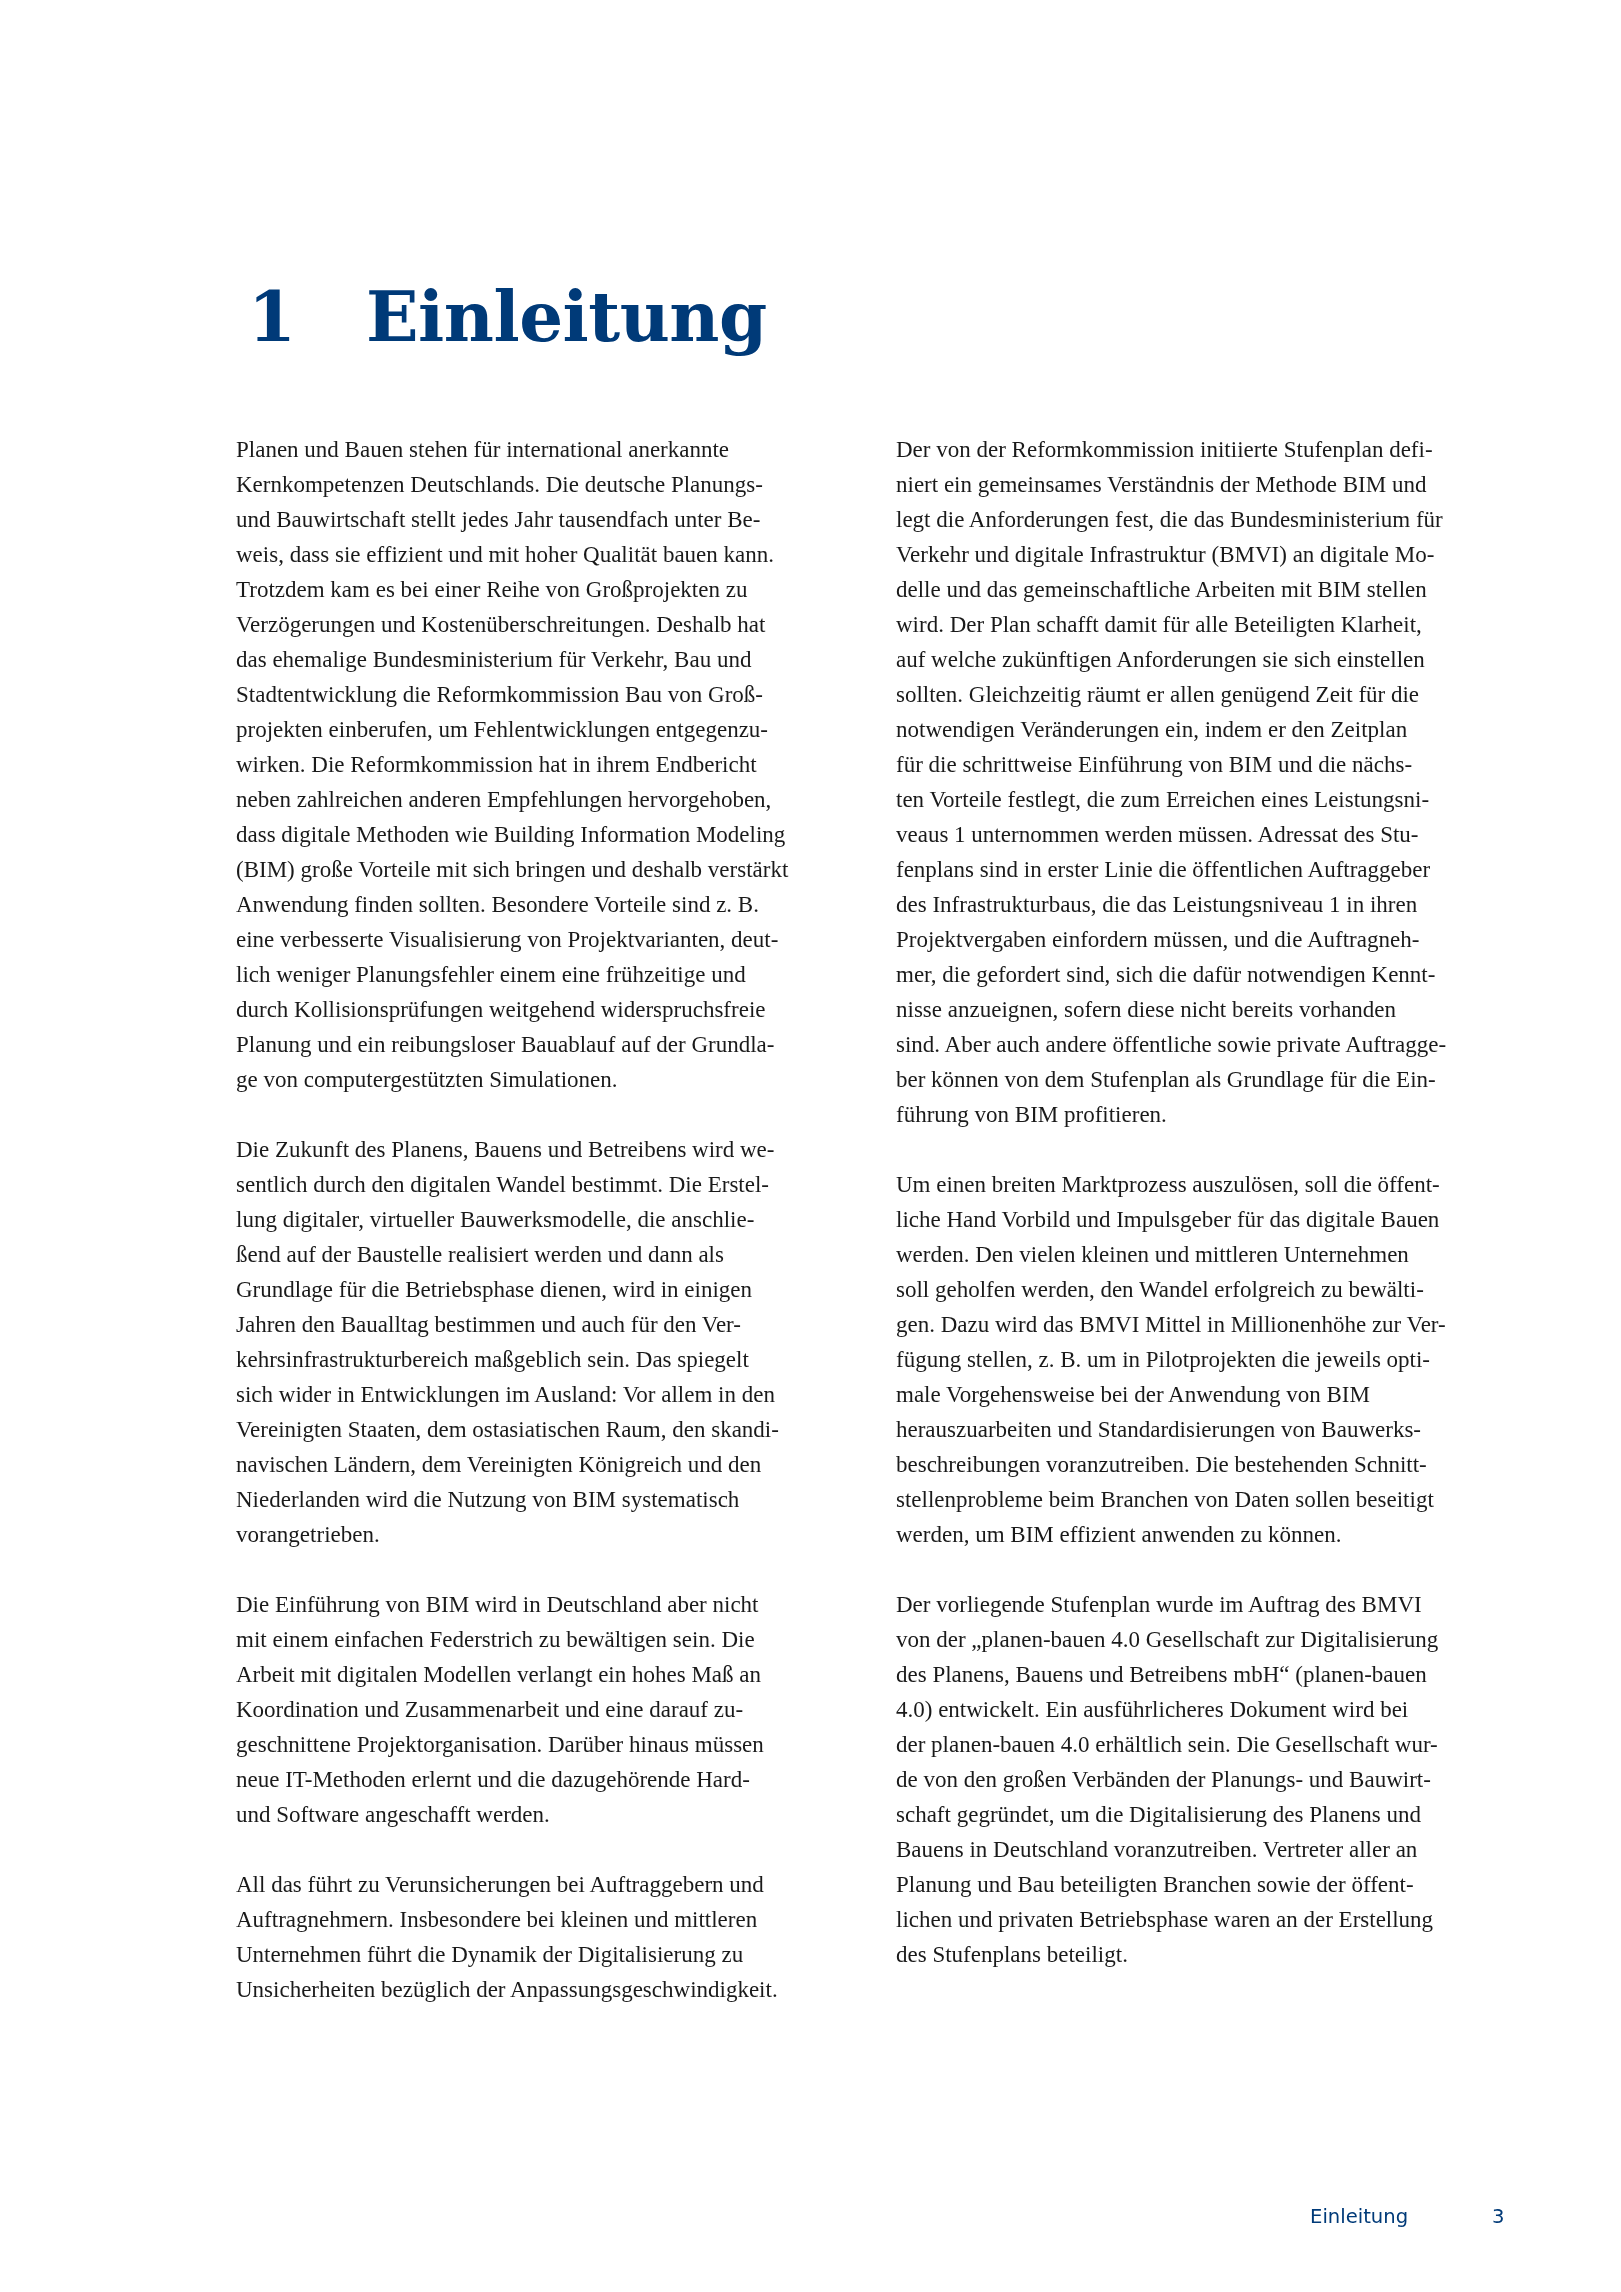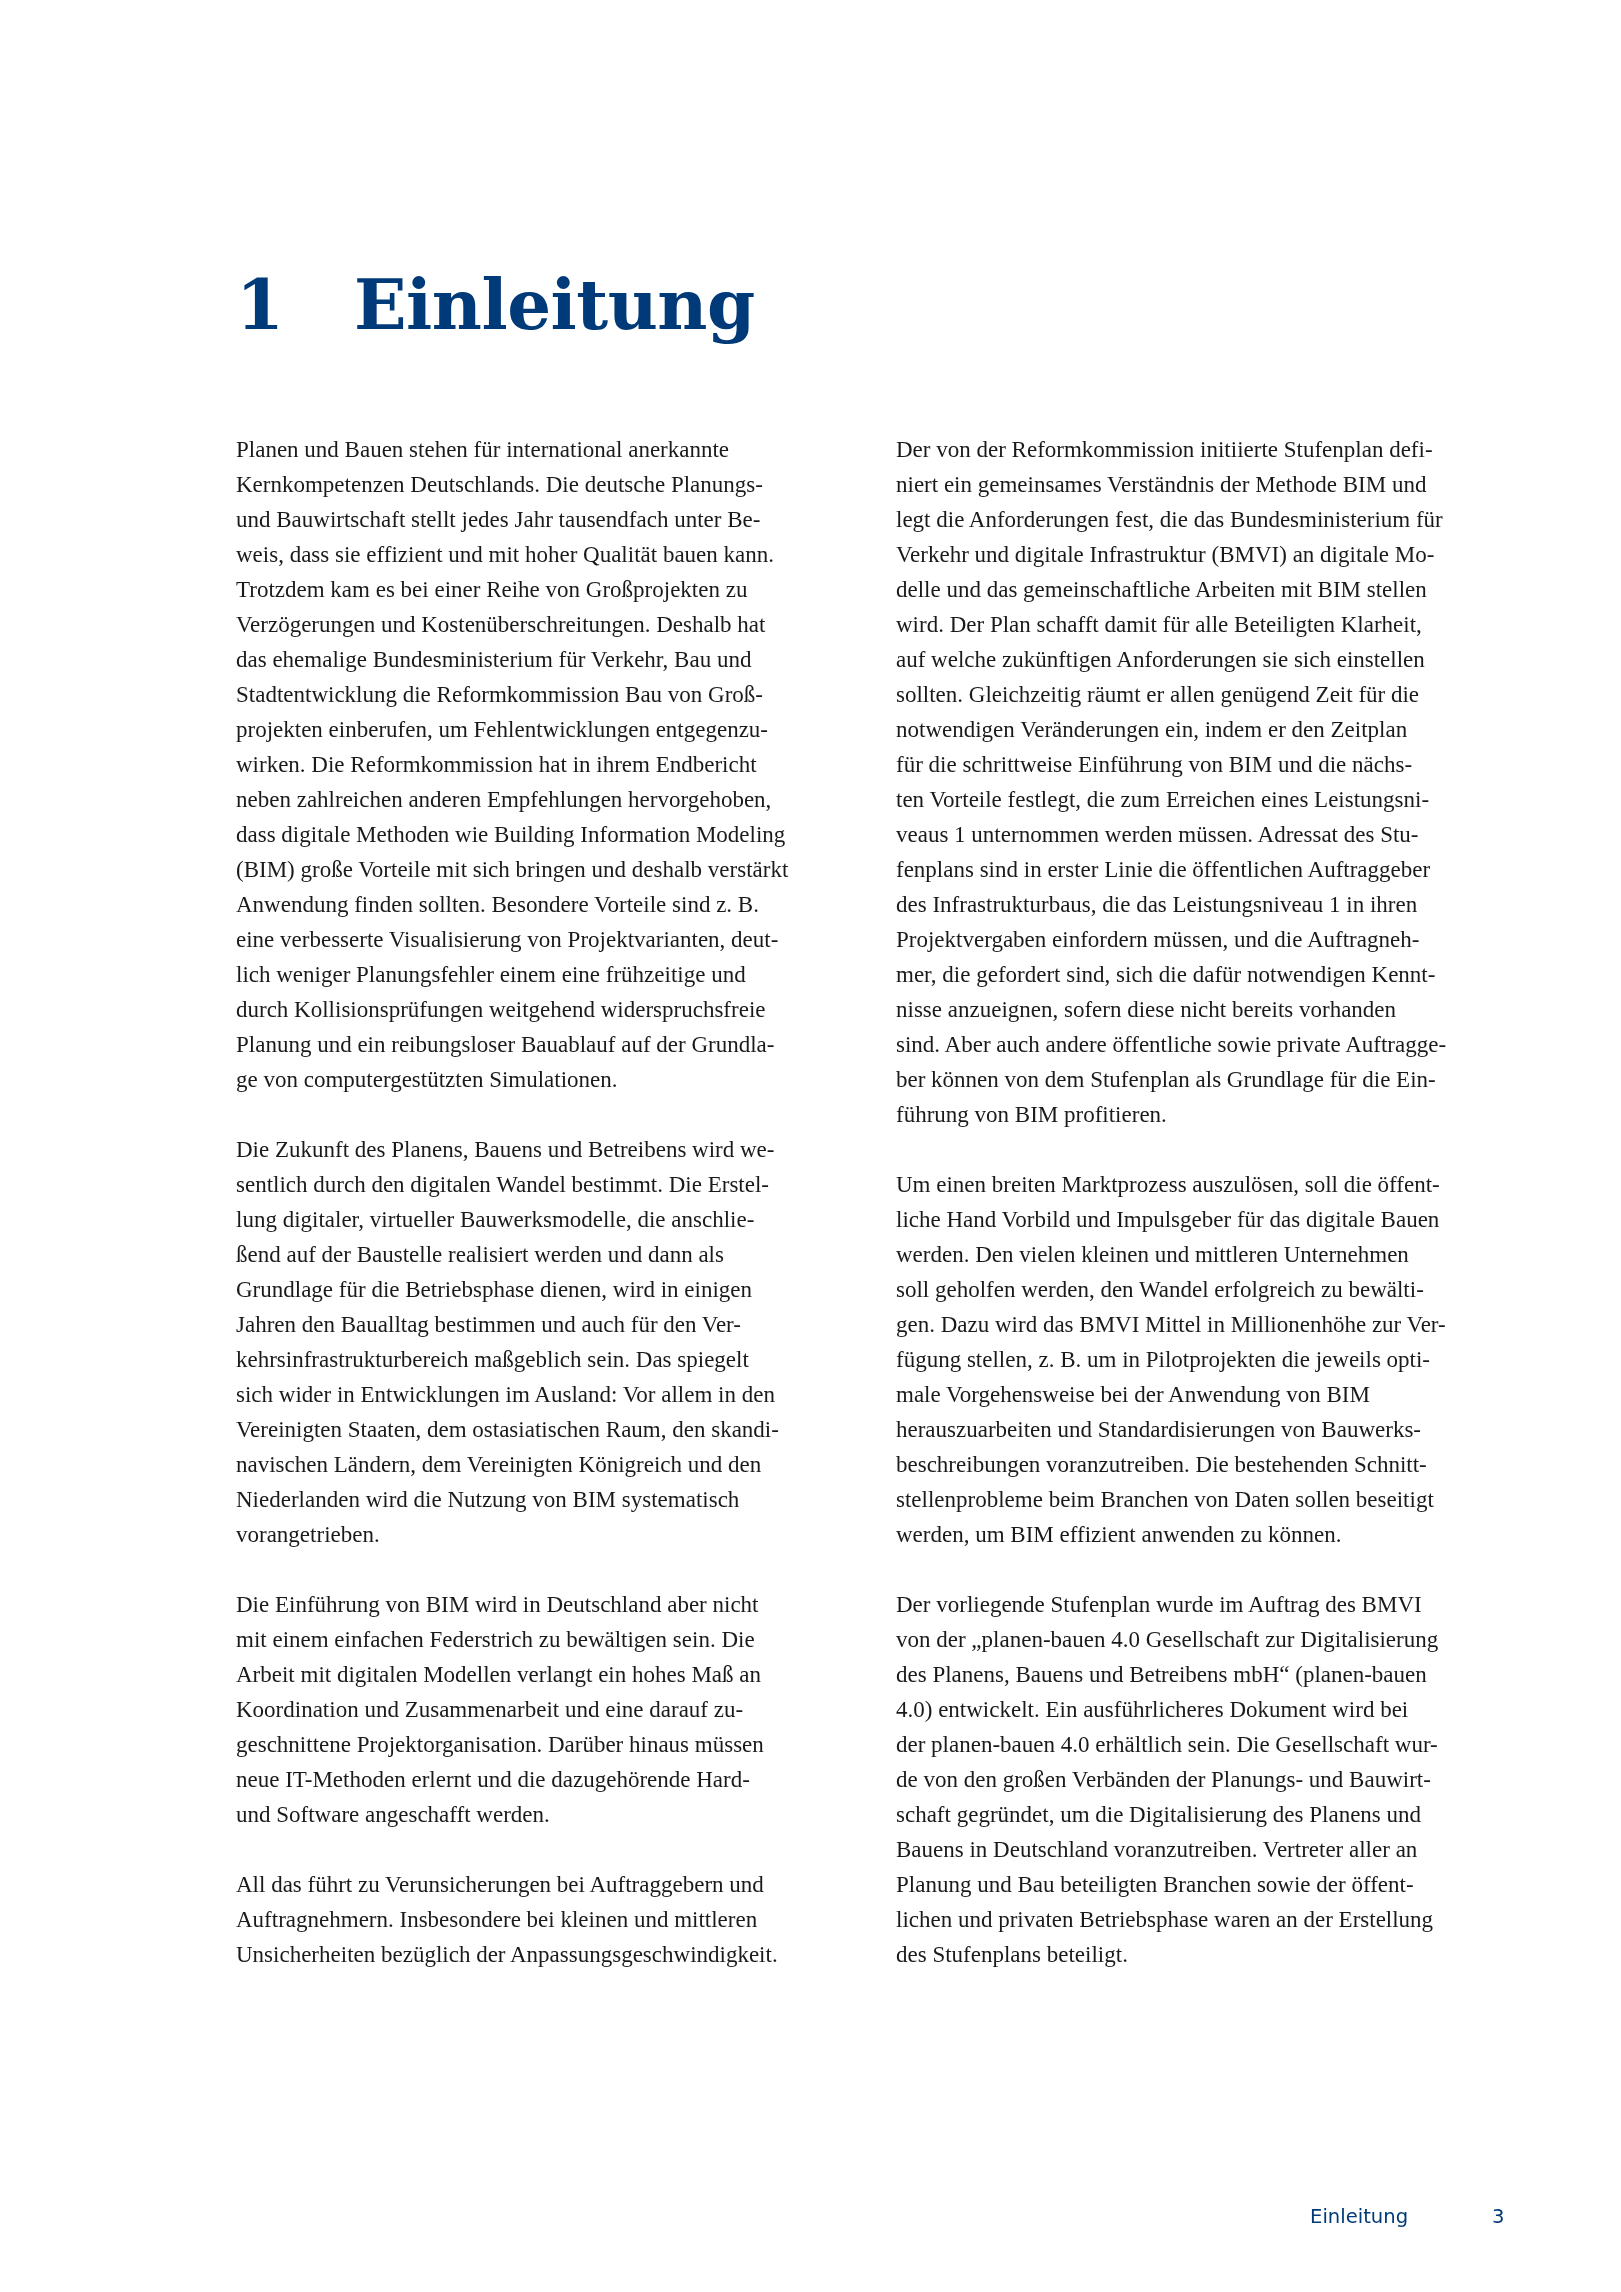--- a/index.html
+++ b/index.html
@@ -12,21 +12,21 @@
       height: 2293px;
       position: relative;
       overflow: hidden;
       font-family: "Liberation Serif", "DejaVu Serif", serif;
       color: #1a1a1a;
     }
     .heading {
       position: absolute;
       left: 232px;
       top: 257px;
-      margin: 4px;
+      margin: 16px;
       font-family: "DejaVu Serif", "Liberation Serif", serif;
       font-weight: bold;
       font-size: 69px;
       line-height: 88px;
       color: #003a78;
       letter-spacing: -0.5px;
     }
     .heading .num {
       display: inline-block;
       width: 118px;
@@ -106,20 +106,21 @@
       <span class="line">mit einem einfachen Federstrich zu bewältigen sein. Die</span>
       <span class="line">Arbeit mit digitalen Modellen verlangt ein hohes Maß an</span>
       <span class="line">Koordination und Zusammenarbeit und eine darauf zu-</span>
       <span class="line">geschnittene Projektorganisation. Darüber hinaus müssen</span>
       <span class="line">neue IT-Methoden erlernt und die dazugehörende Hard-</span>
       <span class="line">und Software angeschafft werden.</span>
     </p>
     <p class="para">
       <span class="line">All das führt zu Verunsicherungen bei Auftraggebern und</span>
       <span class="line">Auftragnehmern. Insbesondere bei kleinen und mittleren</span>
+      <span class="line">Unternehmen führt die Dynamik der Digitalisierung zu</span>
       <span class="line">Unsicherheiten bezüglich der Anpassungsgeschwindigkeit.</span>
     </p>
   </div>
 <div class="column col-right">
     <p class="para">
       <span class="line">Der von der Reformkommission initiierte Stufenplan defi-</span>
       <span class="line">niert ein gemeinsames Verständnis der Methode BIM und</span>
       <span class="line">legt die Anforderungen fest, die das Bundesministerium für</span>
       <span class="line">Verkehr und digitale Infrastruktur (BMVI) an digitale Mo-</span>
       <span class="line">delle und das gemeinschaftliche Arbeiten mit BIM stellen</span>

